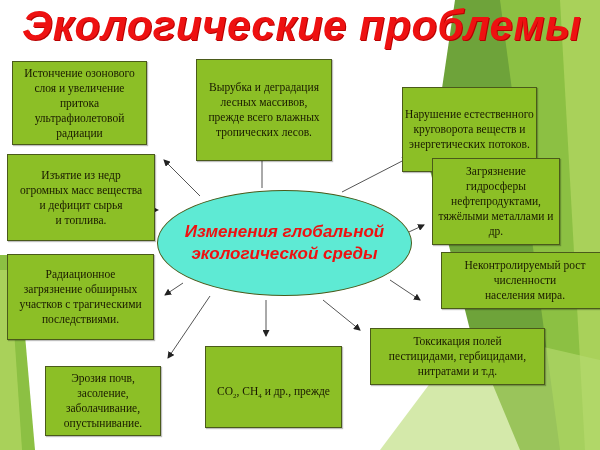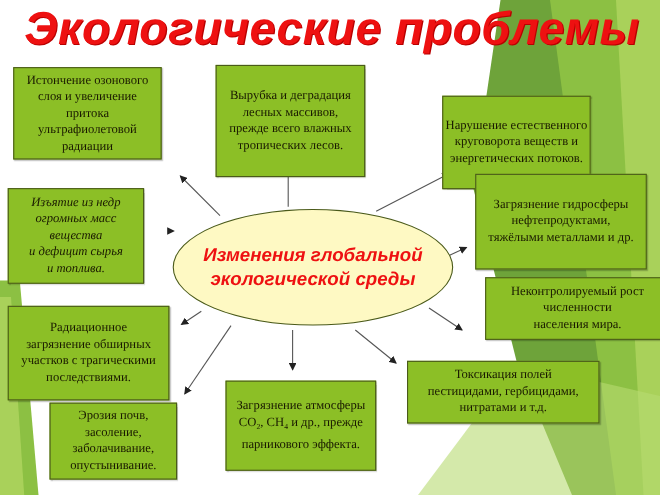--- a/index.html
+++ b/index.html
@@ -1,21 +1,21 @@
 <!DOCTYPE html>
 <html><head>
 <meta charset="utf-8">
 <style>
   html, body { margin: 0; padding: 0; }
   body { width: 600px; height: 450px; position: relative; overflow: hidden; background: #ffffff; font-family: "DejaVu Serif", serif; }
   .bg { position: absolute; left: 0; top: 0; width: 600px; height: 450px; }
   .title { position: absolute; left: 22px; top: 2px; font-family: "Liberation Sans", sans-serif; font-style: italic; font-weight: bold; font-size: 42px; color: #ee1111; letter-spacing: 0.5px; white-space: nowrap; text-shadow: 1px 1px 0 #b80000; }
   .box { position: absolute; background: #8cbf26; border: 1.5px solid #4a5a1a; box-shadow: 1px 1px 1px rgba(0,0,0,0.25); display: flex; align-items: center; justify-content: center; text-align: center; color: #1a1a00; font-family: "Liberation Serif", serif; font-size: 11.5px; line-height: 15px; box-sizing: border-box; padding: 2px; }
   .box span { white-space: pre-line; }
-  .ellipse { position: absolute; left: 157px; top: 190px; width: 255px; height: 106px; border-radius: 50%; background: #fef9c3; border: 1.5px solid #4a5a1a; display: flex; align-items: center; justify-content: center; text-align: center; box-sizing: border-box; }
+  .ellipse { position: absolute; left: 157px; top: 190px; width: 255px; height: 106px; border-radius: 50%; background: #5eead4; border: 1.5px solid #4a5a1a; display: flex; align-items: center; justify-content: center; text-align: center; box-sizing: border-box; }
   .ellipse span { font-family: "Liberation Sans", sans-serif; font-style: italic; font-weight: bold; font-size: 17px; line-height: 22px; color: #ee1111; white-space: pre-line; }
   .arrows { position: absolute; left: 0; top: 0; width: 600px; height: 450px; pointer-events: none; }
   sub { font-size: 7px; }
 </style>
 </head>
 <body>
 
 <svg class="bg" viewBox="0 0 600 450">
   <polygon points="455,0 600,0 600,450 520,450 470,330 430,170" fill="#6ea33a"></polygon>
   <polygon points="500,0 600,0 600,450 560,450 540,300" fill="#8cc043"></polygon>
@@ -58,52 +58,51 @@
   <span>Вырубка и деградация
 лесных массивов,
 прежде всего влажных
 тропических лесов.</span>
 </div>
 <div class="box" style="left:402px;top:59px;width:135px;height:85px;margin-top:28px;">
   <span>Нарушение естественного
 круговорота веществ и
 энергетических потоков.</span>
 </div>
-<div class="box" style="left:7px;top:171px;width:124px;height:87px;font-style:italic;">
+<div class="box" style="left:7px;top:154px;width:148px;height:87px;">
   <span>Изъятие из недр
 огромных масс вещества
 и дефицит сырья
 и топлива.</span>
 </div>
-<div class="box" style="left:432px;top:158px;width:156px;height:87px;">
+<div class="box" style="left:432px;top:158px;width:128px;height:87px;">
   <span>Загрязнение гидросферы
 нефтепродуктами,
 тяжёлыми металлами и др.</span>
 </div>
 <div class="box" style="left:441px;top:252px;width:168px;height:57px;">
   <span>Неконтролируемый рост
 численности
 населения мира.</span>
 </div>
-<div class="box" style="left:7px;top:278px;width:147px;height:86px;">
+<div class="box" style="left:7px;top:254px;width:147px;height:86px;">
   <span>Радиационное
 загрязнение обширных
 участков с трагическими
 последствиями.</span>
 </div>
 <div class="box" style="left:370px;top:328px;width:175px;height:57px;">
   <span>Токсикация полей
 пестицидами, гербицидами,
 нитратами и т.д.</span>
 </div>
 <div class="box" style="left:205px;top:346px;width:137px;height:82px;">
   <span style="white-space:normal;">
-    <span>Загрязнение атмосферы</span><br>
+    <br>
     <span>CO</span><sub>2</sub><span>, CH</span><sub>4</sub><span> и др., прежде</span><br>
-    <span>парникового эффекта.</span>
   </span>
 </div>
 <div class="box" style="left:45px;top:366px;width:116px;height:70px;">
   <span>Эрозия почв, засоление,
 заболачивание,
 опустынивание.</span>
 </div>
 
 <div class="ellipse">
   <span>Изменения глобальной

